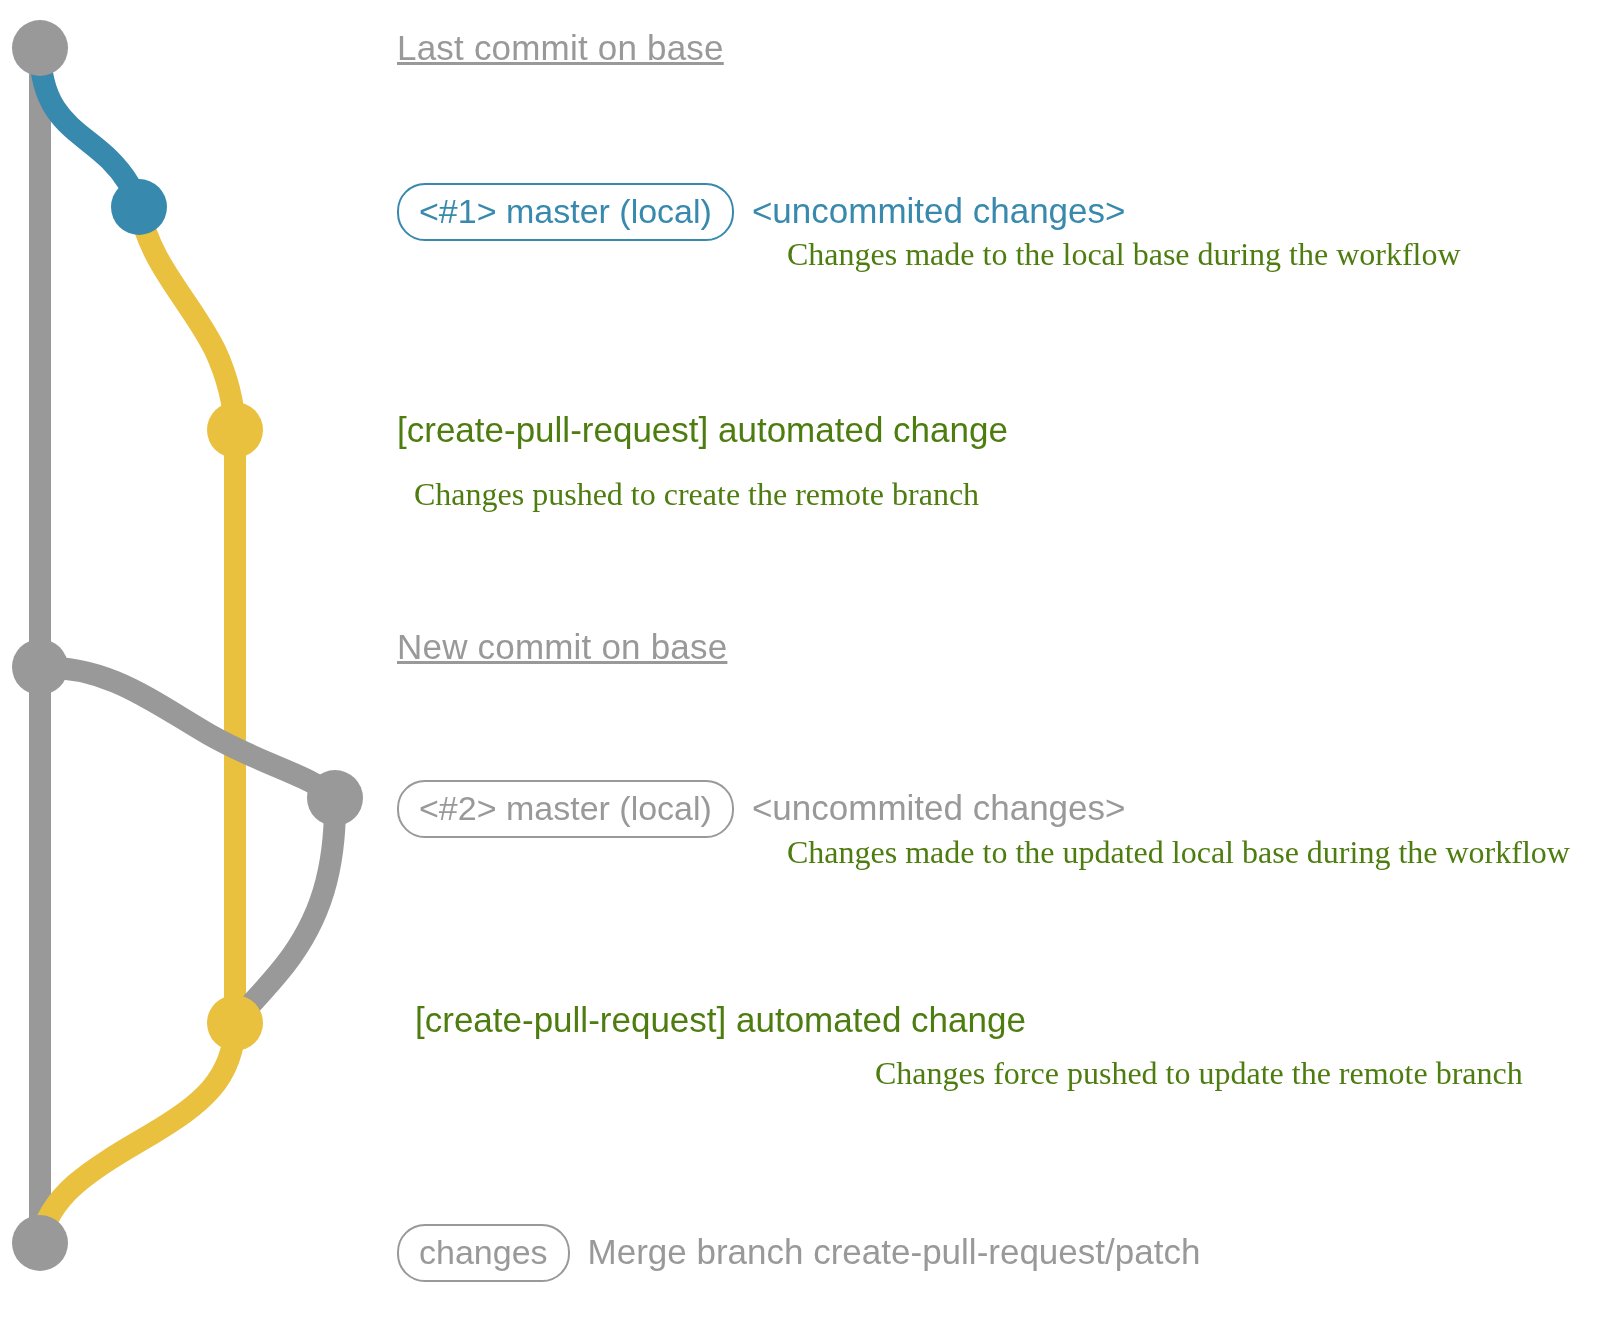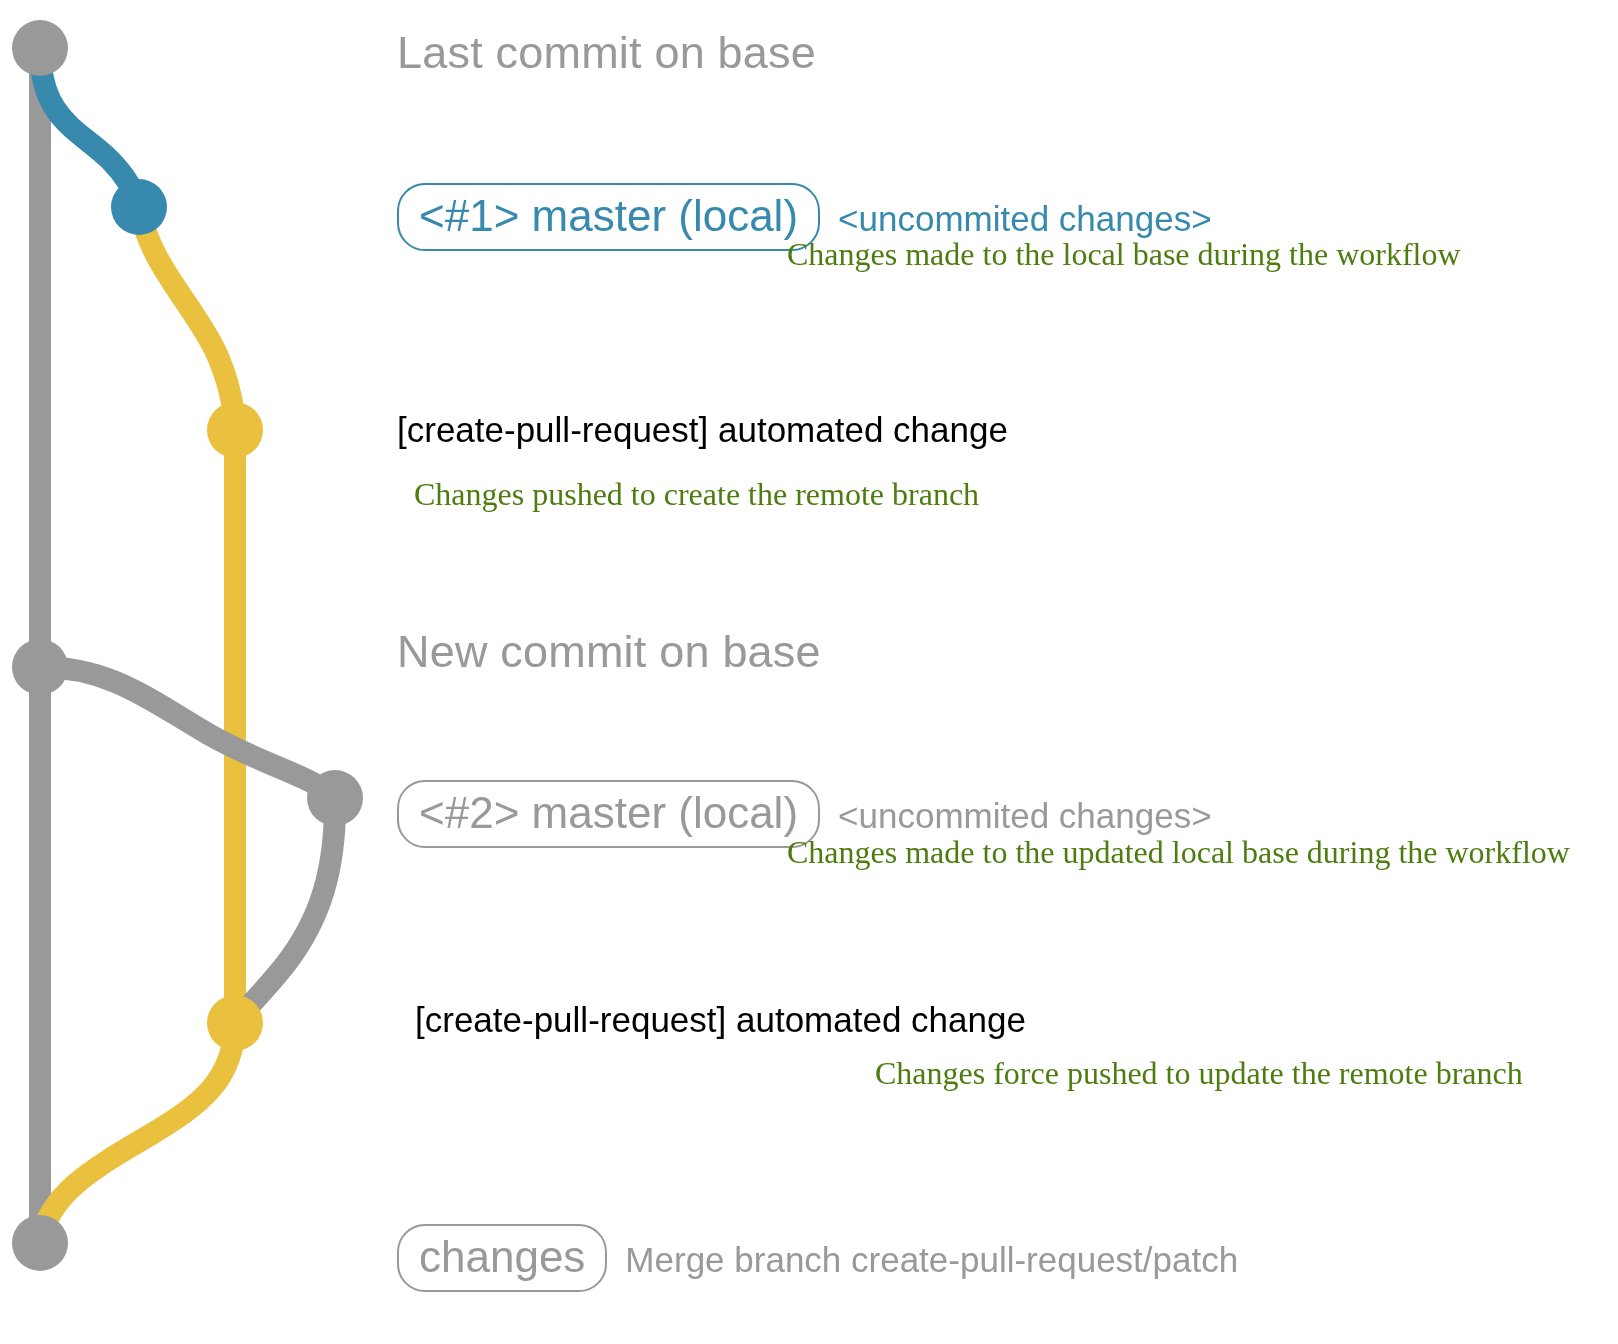--- a/index.html
+++ b/index.html
@@ -33,32 +33,33 @@
 
   .row {
     position: absolute;
     display: flex;
     align-items: baseline;
     white-space: nowrap;
   }
 
   .plain-title {
     font-family: "Liberation Sans", sans-serif;
-    font-size: 45px;
+    font-size: 35px;
     line-height: 1;
     letter-spacing: 0.2px;
+    text-decoration: underline;
   }
 
   .badge {
     display: inline-block;
     border: 2px solid currentColor;
     border-radius: 28px;
     padding: 9px 20px 11px 20px;
     font-family: "Liberation Sans", sans-serif;
-    font-size: 44px;
+    font-size: 34px;
     line-height: 1;
     background: #ffffff;
     white-space: nowrap;
   }
 
   .headline {
     font-family: "Liberation Sans", sans-serif;
     font-size: 35px;
     line-height: 1;
     margin-left: 18px;
@@ -69,21 +70,21 @@
     position: absolute;
     font-family: "Liberation Serif", serif;
     font-size: 32px;
     line-height: 1;
     color: #4d7c0f;
     white-space: nowrap;
   }
 
   .c-gray { color: #999999; }
   .c-blue { color: #3789AD; }
-  .c-gold { color: #000000; }
+  .c-gold { color: #4d7c0f; }
 
   
   #row-last-commit      { left: 397px; top: 30px; }
   #row-local-1          { left: 397px; top: 183px; }
   #note-local-1         { left: 787px; top: 238px; }
   #row-auto-change-1    { left: 397px; top: 412px; }
   #note-auto-change-1   { left: 414px; top: 478px; }
   #row-new-commit       { left: 397px; top: 629px; }
   #row-local-2          { left: 397px; top: 780px; }
   #note-local-2         { left: 787px; top: 836px; }

